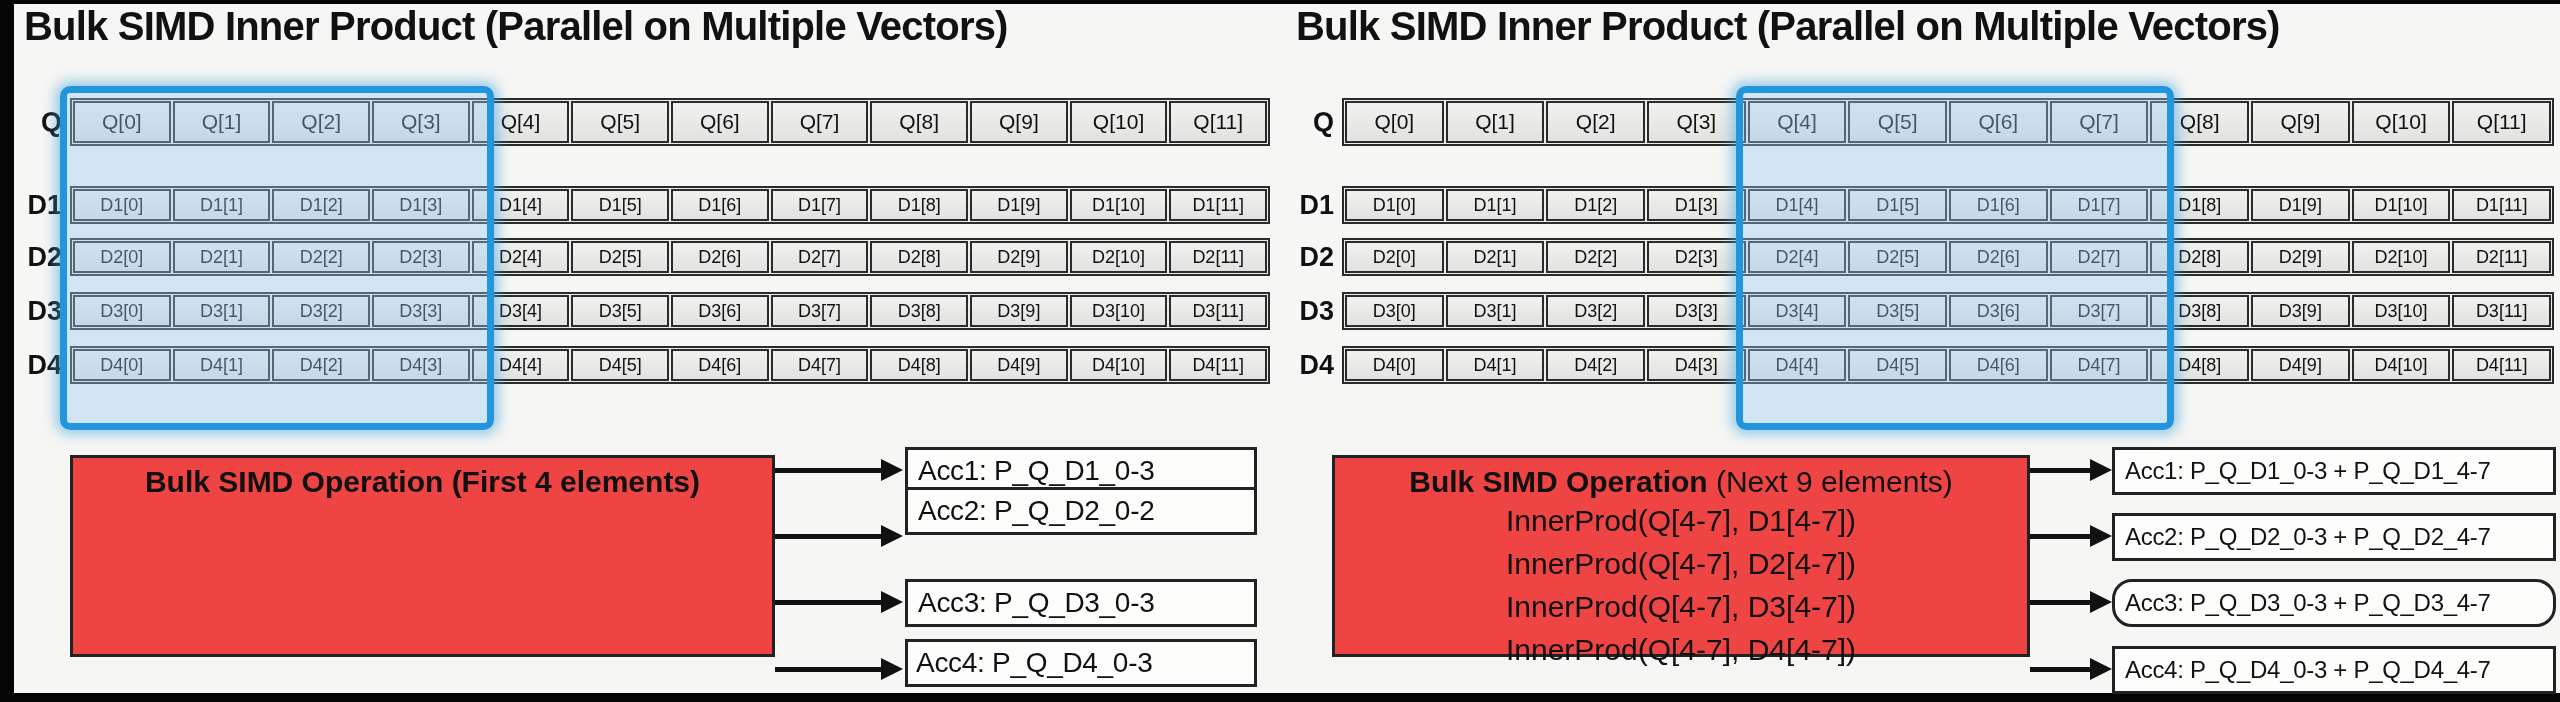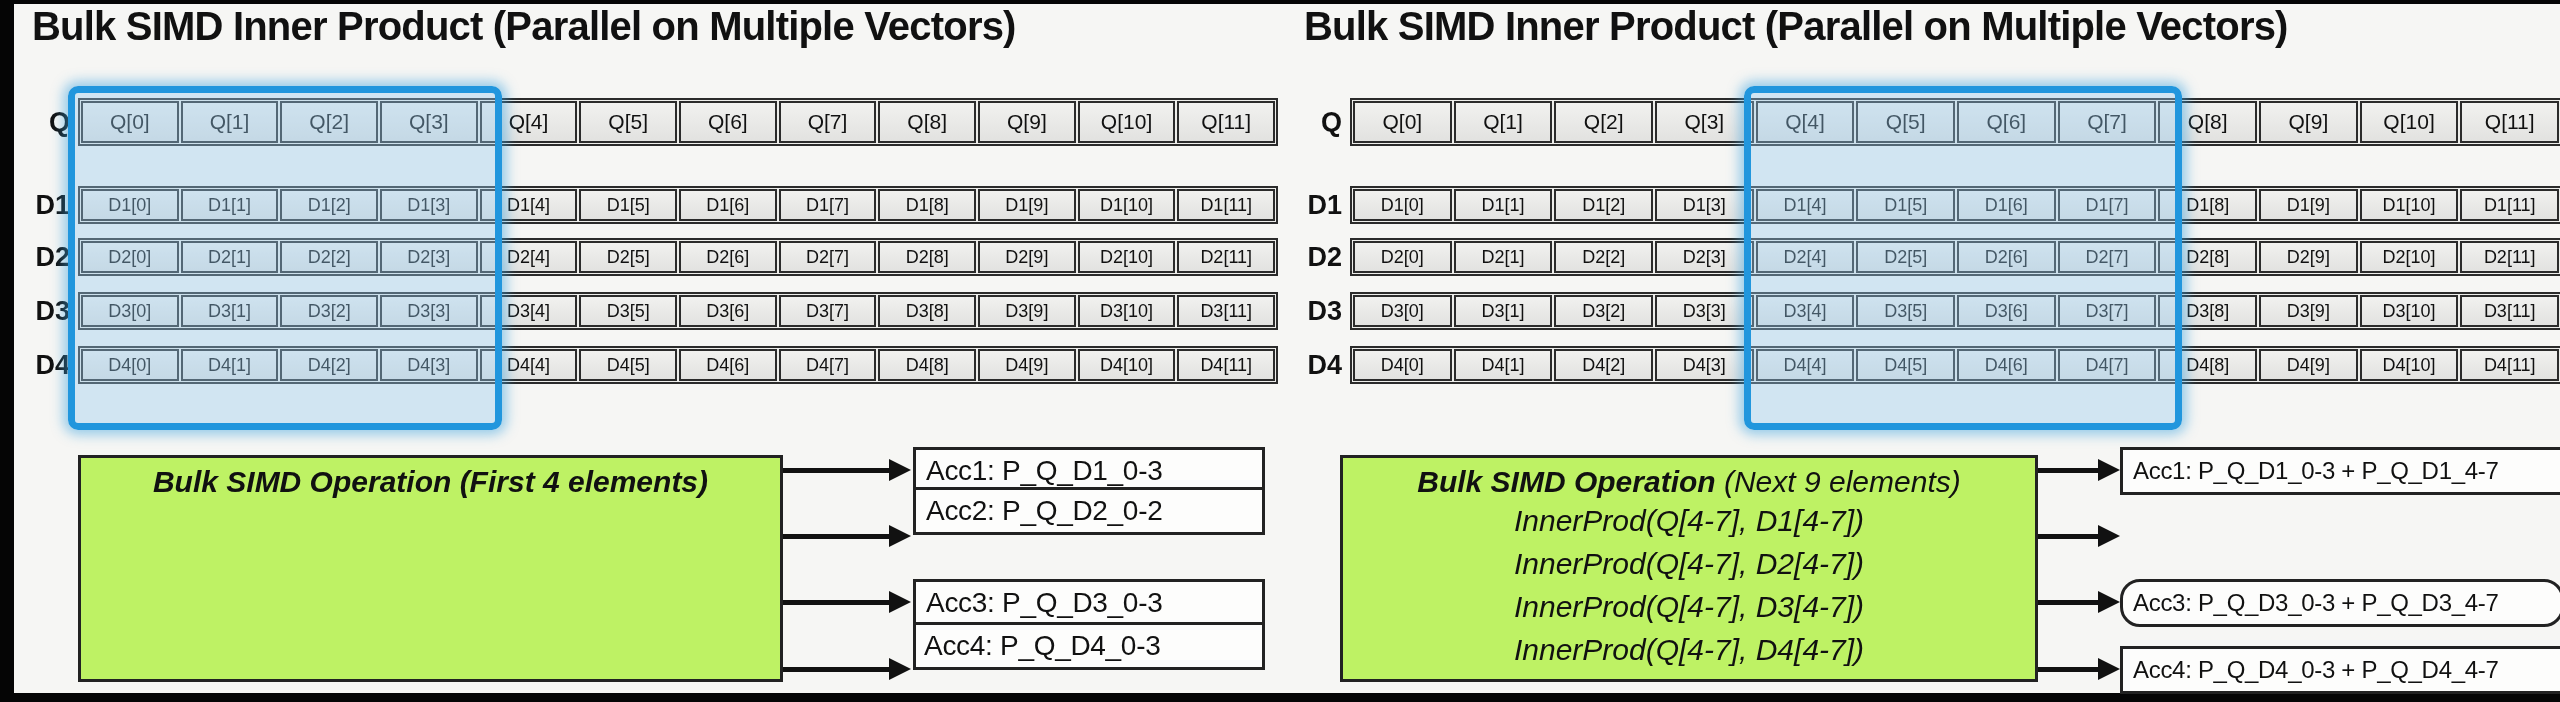--- a/index.html
+++ b/index.html
@@ -5,21 +5,21 @@
   html,body { margin:0; padding:0; background:#000; }
   .page {
     position:relative; width:2560px; height:702px; overflow:hidden;
     background:#f6f6f4; font-family:"Liberation Sans", sans-serif; color:#111;
   }
   .bar { position:absolute; background:#050505; }
   .bar-top { left:0; top:0; width:2560px; height:4px; }
   .bar-bottom { left:0; top:693px; width:2560px; height:9px; }
   .bar-left { left:0; top:0; width:14px; height:702px; }
 
-  .panel { position:absolute; top:4px; height:689px;margin-left:8px; }
+  .panel { position:absolute; top:4px; height:689px; }
   .panel-left  { left:14px;  width:1262px; }
   .panel-right { left:1286px; width:1274px; }
 
   .panel-title {
     position:absolute; top:0; left:10px; margin:0;
     font-size:40px; font-weight:bold; letter-spacing:-0.8px; white-space:nowrap;
   }
 
   .row-label {
     position:absolute; left:0; width:48px; text-align:right;
@@ -42,22 +42,22 @@
   .hl {
     position:absolute; z-index:5; pointer-events:none;
     border:7px solid #2196dd; border-radius:10px;
     background:rgba(150,202,238,0.38);
     box-shadow:0 0 12px 5px rgba(61,163,224,0.5);
   }
   .panel-left  .hl { left:46px;  top:82px; width:420px; height:330px; }
   .panel-right .hl { left:450px; top:82px; width:424px; height:330px; }
 
   .op-box {
-    position:absolute; top:451px; height:227px; box-sizing:border-box;
-    border:3px solid #222; background:#bef264;font-style:italic;
+    position:absolute; top:451px; height:202px; box-sizing:border-box;
+    border:3px solid #222; background:#ef4444;
   }
   .panel-left  .op-box { left:56px; width:705px; }
   .panel-right .op-box { left:46px; width:698px; }
   .op-heading { text-align:center; font-size:30px; margin-top:7px; font-weight:normal; }
   .op-heading .bold-part { font-weight:bold; }
   .panel-left  .op-heading .rest-part { font-weight:bold; }
   .panel-right .op-heading .rest-part { font-weight:normal; }
   .op-line { text-align:center; font-size:30px; line-height:43px; white-space:nowrap; }
 
   .acc-box {
@@ -166,21 +166,21 @@
         <div class="vec-cell">D4[9]</div>
         <div class="vec-cell">D4[10]</div>
         <div class="vec-cell">D4[11]</div>
       </div>
       <div class="acc-box" style="top: 443px;">Acc1: P_Q_D1_0-3</div>
       <div class="arrow" style="top: 464px;"></div>
       <div class="acc-box" style="top: 483px;">Acc2: P_Q_D2_0-2</div>
       <div class="arrow" style="top: 530px;"></div>
       <div class="acc-box" style="top: 575px;">Acc3: P_Q_D3_0-3</div>
       <div class="arrow" style="top: 596px;"></div>
-      <div class="acc-box" style="top: 618px; padding-left: 8px;">Acc4: P_Q_D4_0-3</div>
+      <div class="acc-box" style="top: 635px; padding-left: 8px;">Acc4: P_Q_D4_0-3</div>
       <div class="arrow" style="top: 663px;"></div>
     </section>
 
   <section class="panel panel-right">
     <h2 class="panel-title">Bulk SIMD Inner Product (Parallel on Multiple Vectors)</h2>
     <div class="hl"></div>
     <div class="op-box">
       <div class="op-heading"><span class="bold-part">Bulk SIMD Operation</span><span class="rest-part"> (Next 9 elements)</span></div>
       <div class="op-lines">
           <div class="op-line">InnerProd(Q[4-7], D1[4-7])</div>
@@ -259,19 +259,20 @@
         <div class="vec-cell">D4[5]</div>
         <div class="vec-cell">D4[6]</div>
         <div class="vec-cell">D4[7]</div>
         <div class="vec-cell">D4[8]</div>
         <div class="vec-cell">D4[9]</div>
         <div class="vec-cell">D4[10]</div>
         <div class="vec-cell">D4[11]</div>
       </div>
       <div class="acc-box" style="top: 443px;">Acc1: P_Q_D1_0-3 + P_Q_D1_4-7</div>
       <div class="arrow" style="top: 464px;"></div>
+      <div class="acc-box" style="top: 509px;">Acc2: P_Q_D2_0-3 + P_Q_D2_4-7</div>
       <div class="arrow" style="top: 530px;"></div>
       <div class="acc-box" style="top: 575px; border-radius: 20px;">Acc3: P_Q_D3_0-3 + P_Q_D3_4-7</div>
       <div class="arrow" style="top: 596px;"></div>
       <div class="acc-box" style="top: 642px;">Acc4: P_Q_D4_0-3 + P_Q_D4_4-7</div>
       <div class="arrow" style="top: 663px;"></div>
     </section>
 </div>
 
 </body></html>

